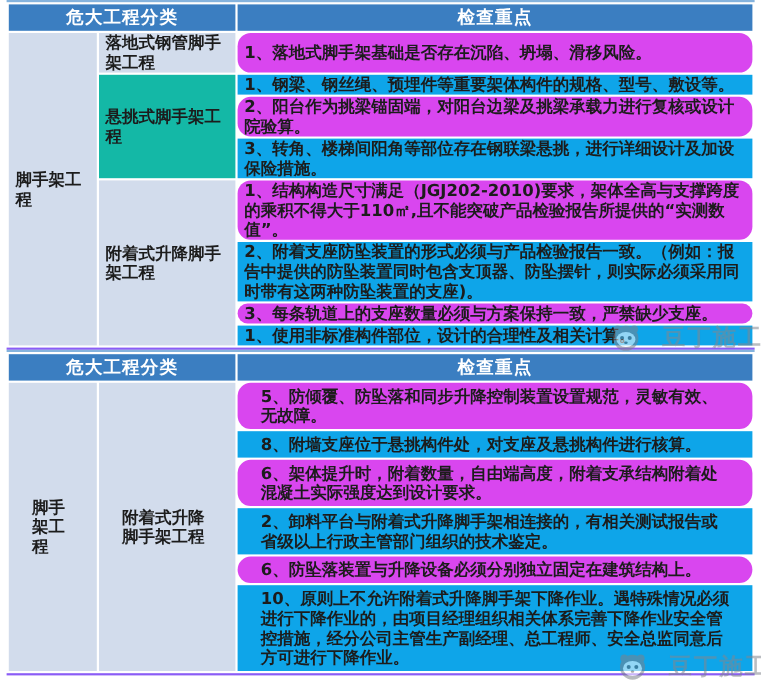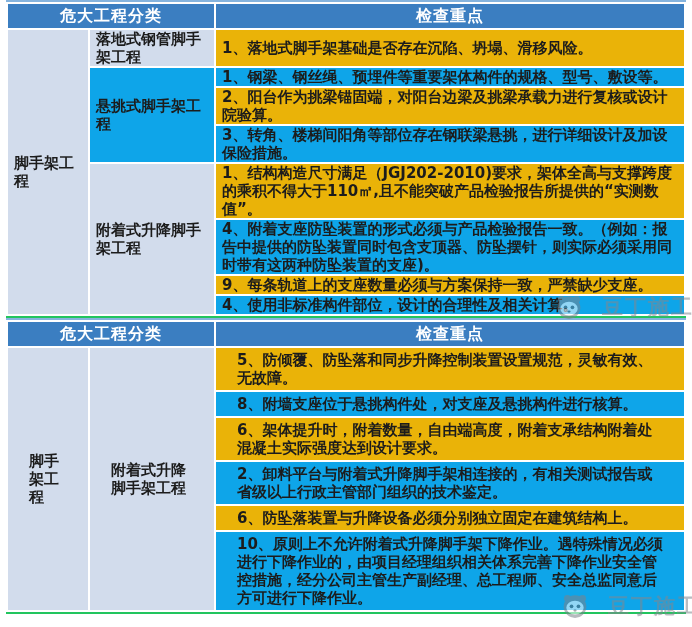--- a/index.html
+++ b/index.html
@@ -3,38 +3,38 @@
 <meta charset="utf-8">
 <style>
   html,body{margin:0;padding:0;}
   body{
     width:692px;height:627px;background:#ffffff;position:relative;overflow:hidden;
     font-family:"DejaVu Sans","Liberation Sans",sans-serif;
   }
   table.tbl{
     width:680px;margin:0 auto;table-layout:fixed;
     border-collapse:separate;border-spacing:2px;
-    border-top:2px solid #85b3dd;border-bottom:2px solid #22c55e;
+    border-top:2px solid #85b3dd;border-bottom:2px solid #8b5cf6;
   }
   .tbl1{margin-top:6px;}
   .tbl2{margin-top:8px;}
   th{
     background:#3b7ec1;color:#ffffff;font-size:16px;font-weight:bold;
     height:22px;padding:1px 4px;text-align:center;letter-spacing:1px;
   }
   td{
     font-size:15px;line-height:18px;color:#1c1c1c;font-weight:600;
     vertical-align:middle;padding:0 6px;text-align:left;word-break:break-all;
   }
   .tbl2 td{padding:3px 21px;}
   td.cat{background:#d2dcec;}
   td.sub{}
   .lav{background:#d2dcec;}
-  .whitebg{background:#0ea5e9;}
-  tr.stripe td.item{background:#eab308;}
+  .whitebg{background:#14b8a6;}
+  tr.stripe td.item{background:#d946ef;border-radius:12px;}
   tr.plain td.item{background:#0ea5e9;}
   .watermark{
     position:absolute;display:flex;align-items:center;gap:20px;
     opacity:.55;pointer-events:none;z-index:5;
   }
   .watermark .wm-text{
     font-size:21px;font-weight:bold;color:#82878f;letter-spacing:2px;white-space:nowrap;
   }
   .wm1{left:556px;top:293px;}
   .wm2{left:562px;top:592px;}
@@ -68,27 +68,27 @@
       <td class="item">2、阳台作为挑梁锚固端，对阳台边梁及挑梁承载力进行复核或设计院验算。</td>
     </tr>
     <tr class="plain">
       <td class="item">3、转角、楼梯间阳角等部位存在钢联梁悬挑，进行详细设计及加设保险措施。</td>
     </tr>
     <tr class="stripe">
       <td class="sub lav" rowspan="4">附着式升降脚手架工程</td>
       <td class="item">1、结构构造尺寸满足（JGJ202-2010)要求，架体全高与支撑跨度的乘积不得大于110㎡,且不能突破产品检验报告所提供的“实测数值”。</td>
     </tr>
     <tr class="plain">
-      <td class="item">4、附着支座防坠装置的形式必须与产品检验报告一致。（例如：报告中提供的防坠装置同时包含支顶器、防坠摆针，则实际必须采用同时带有这两种防坠装置的支座)。</td>
+      <td class="item">2、附着支座防坠装置的形式必须与产品检验报告一致。（例如：报告中提供的防坠装置同时包含支顶器、防坠摆针，则实际必须采用同时带有这两种防坠装置的支座)。</td>
     </tr>
     <tr class="stripe">
-      <td class="item">9、每条轨道上的支座数量必须与方案保持一致，严禁缺少支座。</td>
+      <td class="item">3、每条轨道上的支座数量必须与方案保持一致，严禁缺少支座。</td>
     </tr>
     <tr class="plain">
-      <td class="item">4、使用非标准构件部位，设计的合理性及相关计算。</td>
+      <td class="item">1、使用非标准构件部位，设计的合理性及相关计算。</td>
     </tr>
   </tbody>
 </table>
 
 <table class="tbl tbl2">
   <colgroup>
       <col style="width:80px">
       <col style="width:124px">
       <col>
     </colgroup>

